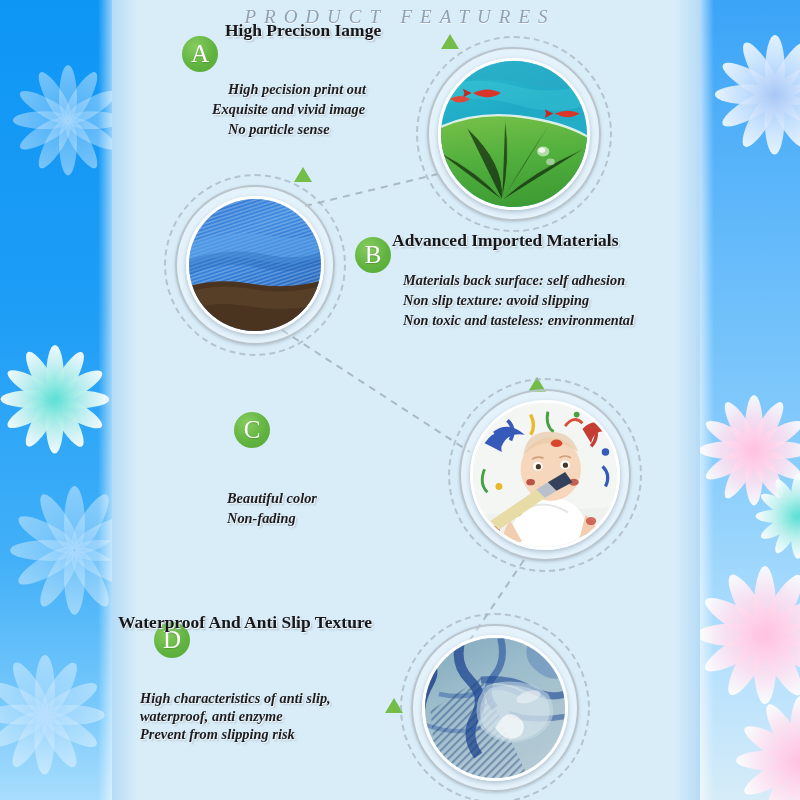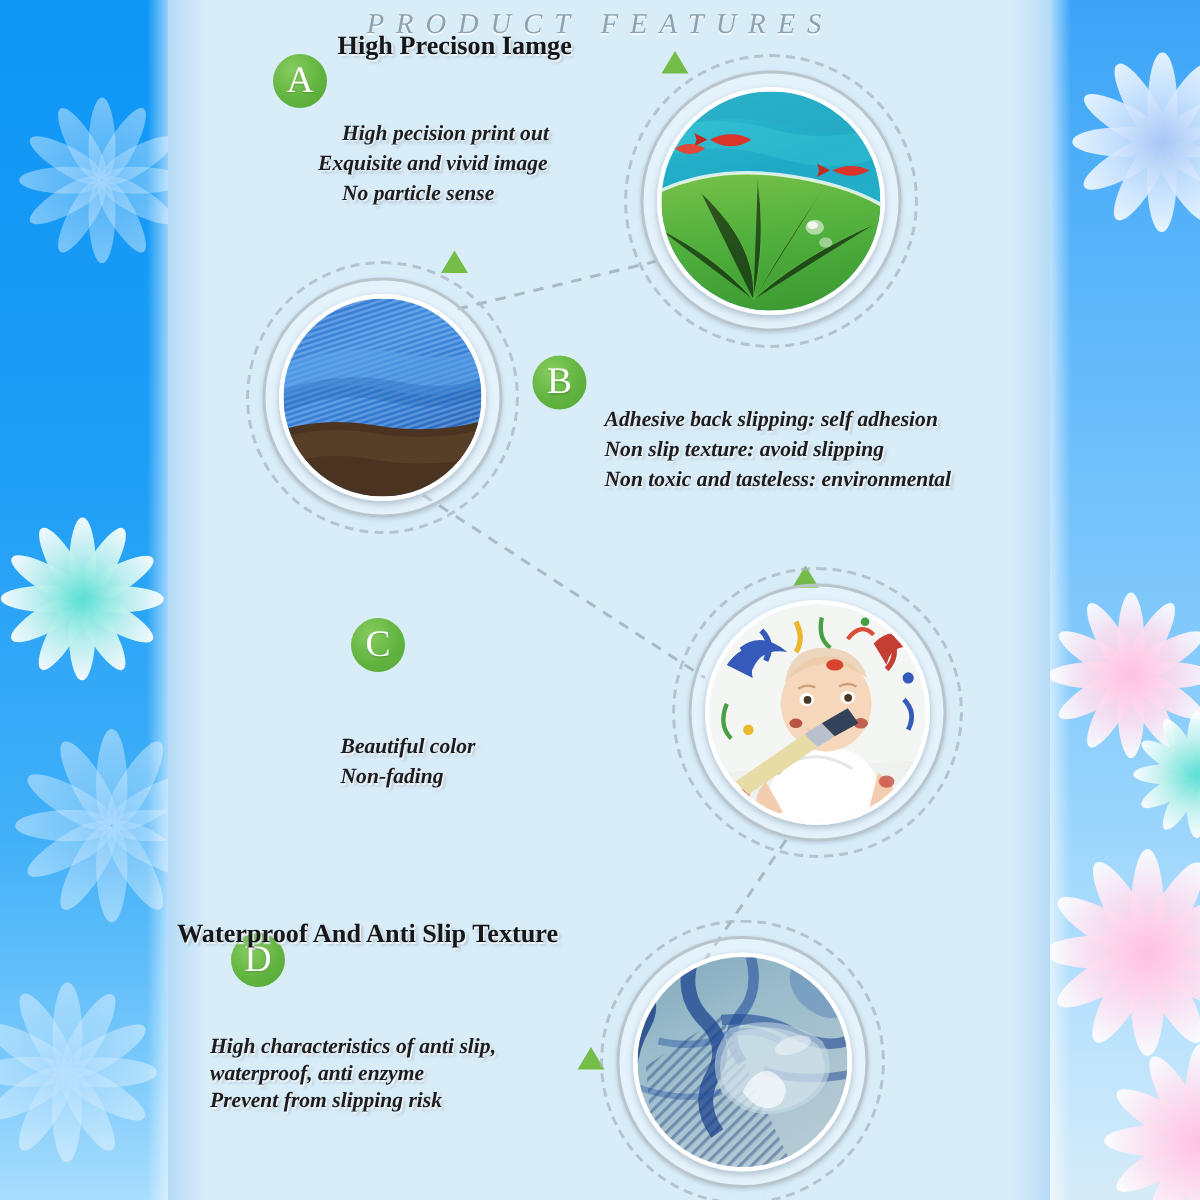--- a/index.html
+++ b/index.html
@@ -331,21 +331,22 @@
         <path d="M0 34 Q30 22 62 28 Q84 32 100 26 L100 44 Q76 52 52 46 Q26 40 0 50 Z" fill="#5ba3ea" opacity=".55"></path>
         <path d="M0 46 Q28 36 58 42 Q82 47 100 40 L100 50 Q78 58 52 52 Q26 46 0 58 Z" fill="#1f5faf" opacity=".3"></path>
 
         <path d="M0 66 Q22 60 46 64 Q74 69 100 62 L100 100 L0 100 Z" fill="#4a3420"></path>
         <path d="M0 70 Q22 64 46 68 Q74 73 100 66 L100 80 Q72 86 44 81 Q20 77 0 84 Z" fill="#5d442b" opacity=".7"></path>
       </svg>
     </div>
   </div>
 
   <div class="badge" style="left:355px; top:237px;">B</div>
-  <div class="sec-body" style="left:403px; top:270px;">Adhesive back slipping: self adhesion</div>
+  <div class="sec-head" style="left:392px; top:230px;">Advanced Imported Materials</div>
+  <div class="sec-body" style="left:403px; top:270px;">Materials back surface: self adhesion</div>
   <div class="sec-body" style="left:403px; top:290px;">Non slip texture: avoid slipping</div>
   <div class="sec-body" style="left:403px; top:310px;">Non toxic and tasteless: environmental</div>
 
   <div class="badge" style="left:234px; top:412px;">C</div>
   <div class="sec-body" style="left:227px; top:488px;">Beautiful color</div>
   <div class="sec-body" style="left:227px; top:508px;">Non-fading</div>
 
   <div class="photo-wrap" style="left:470px; top:400px; width:150px; height:150px;">
     <div class="ring-dash"></div>
     <div class="ring-outer"></div>

